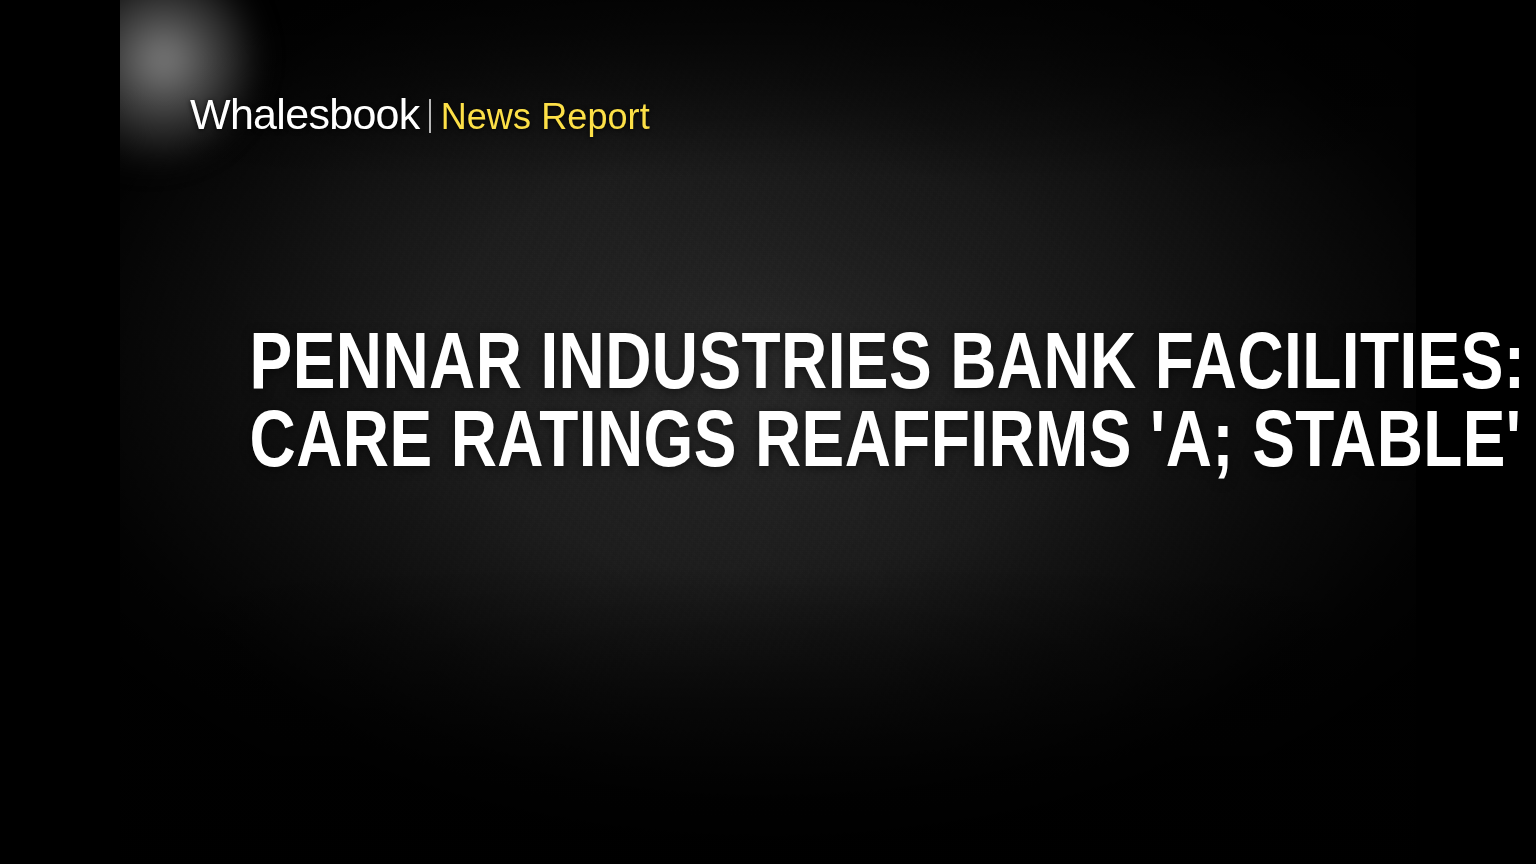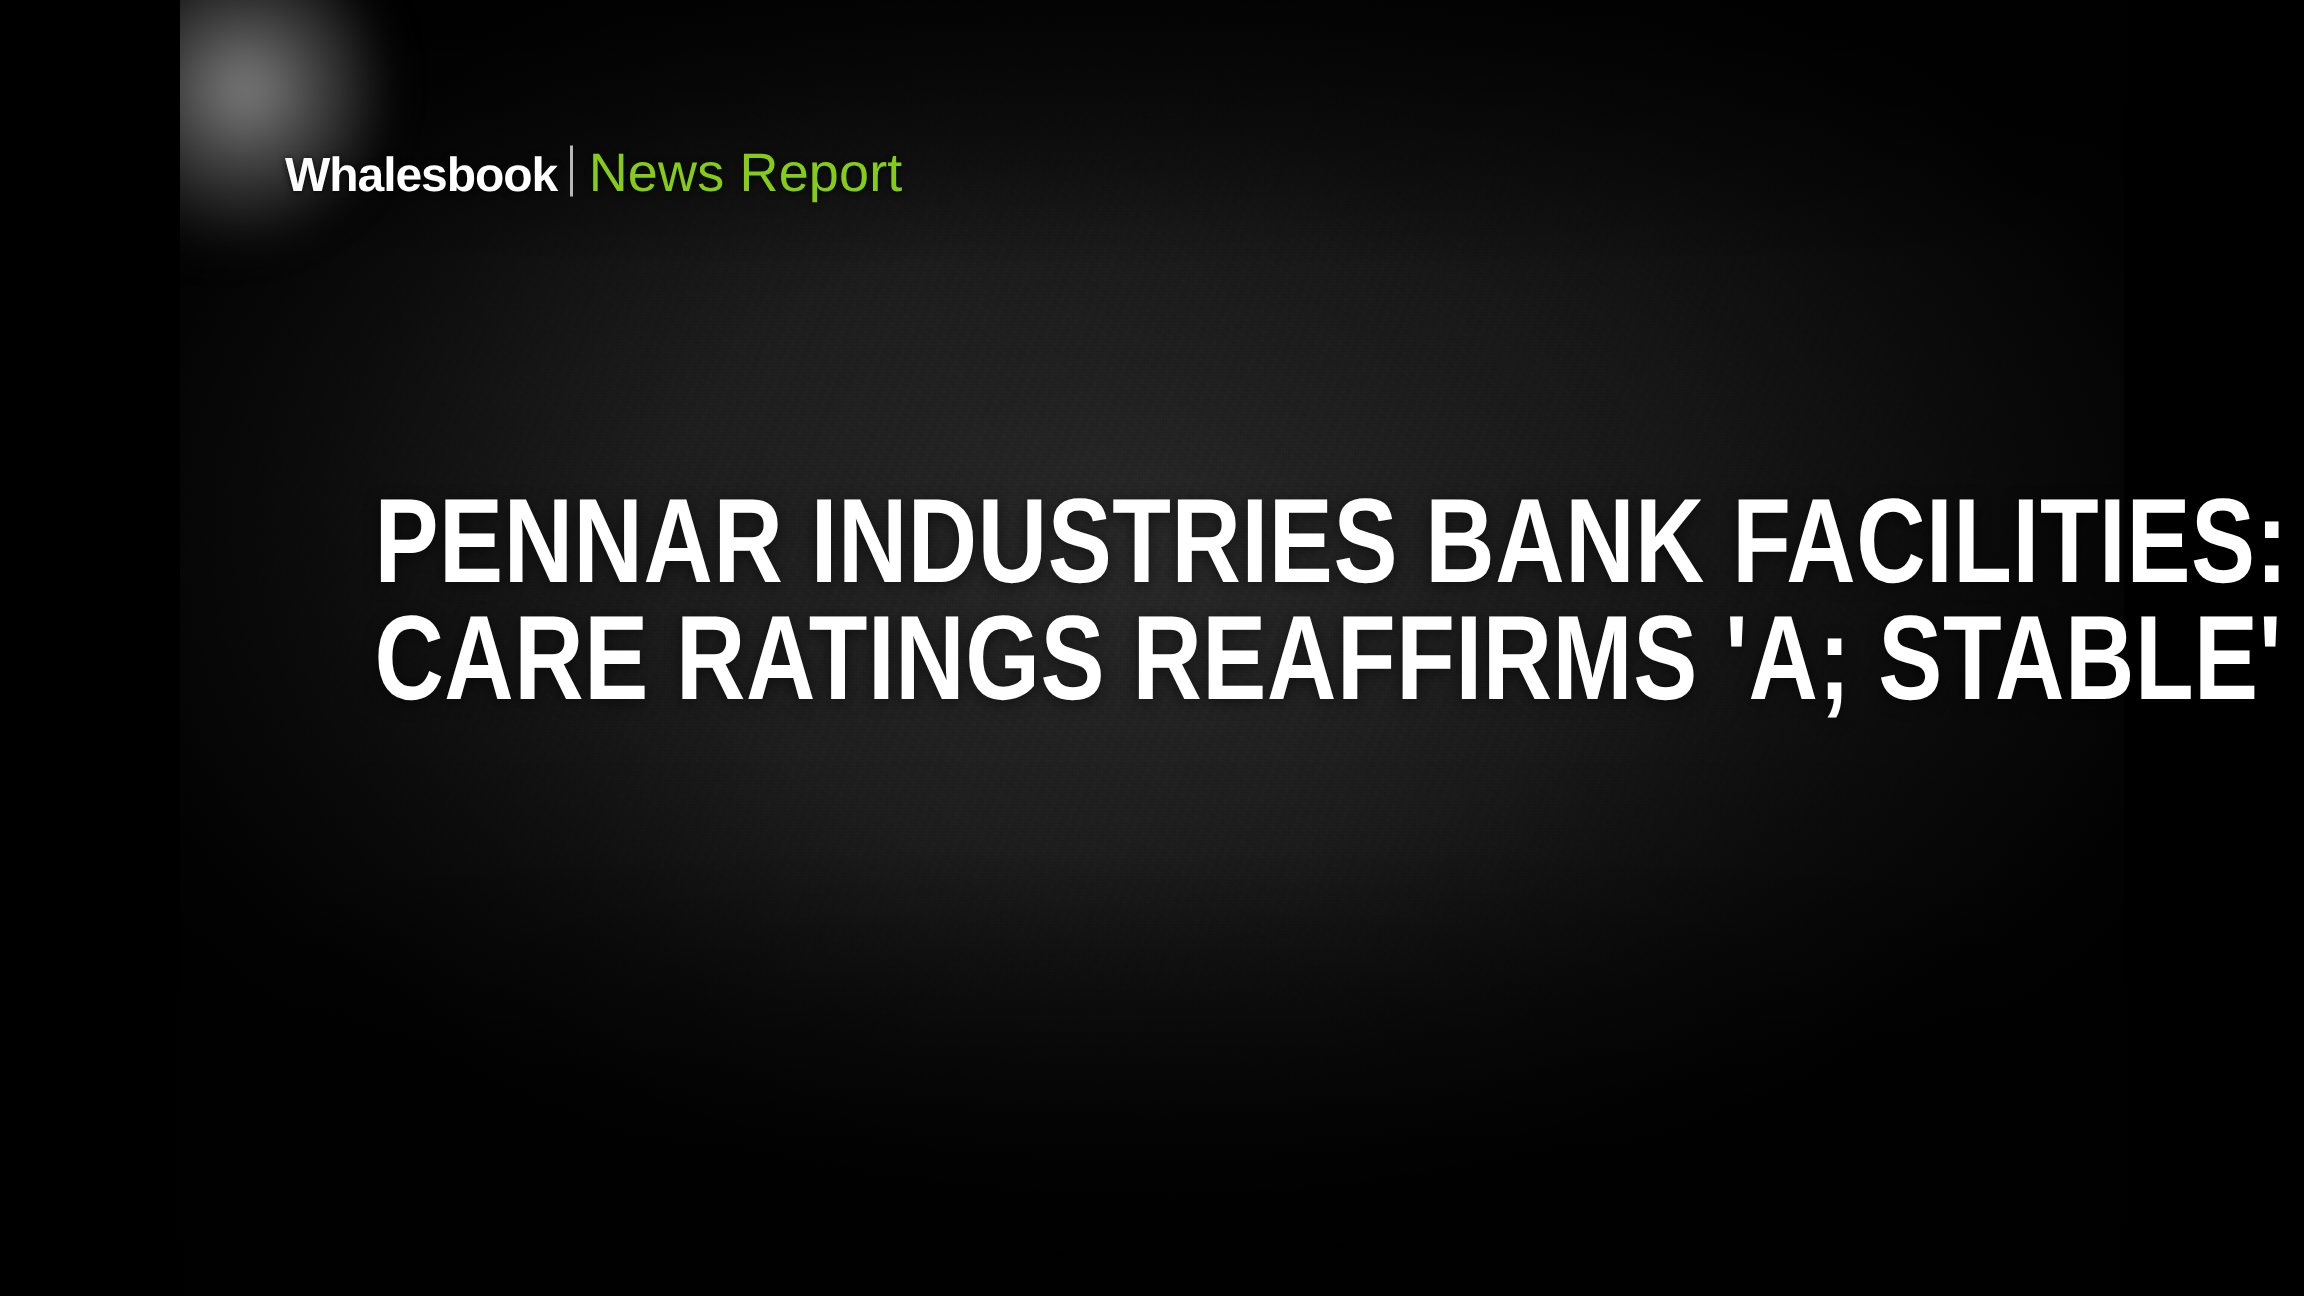--- a/index.html
+++ b/index.html
@@ -109,39 +109,39 @@
   .brand {
     position: absolute;
     left: 190px;
     top: 93px;
     display: flex;
     align-items: baseline;
     white-space: nowrap;
     z-index: 6;
   }
   .brand-name {
-    font-size: 32px;
-    font-weight: 700;
+    font-size: 43px;
+    font-weight: 400;
     color: #ffffff;
     letter-spacing: -0.7px;
     line-height: 1;
     text-shadow: 0 1px 5px rgba(0,0,0,.8);
   }
   .brand-divider {
     display: inline-block;
     width: 2px;
     height: 34px;
     background: #b8b8b8;
     margin: 0 10px 0 9px;
     transform: translateY(4px);
   }
   .brand-section {
     font-size: 36px;
     font-weight: 400;
-    color: #84cc16;
+    color: #fde047;
     letter-spacing: 0.1px;
     line-height: 1;
     text-shadow: 0 1px 5px rgba(0,0,0,.8);
   }
 
   
   .headline {
     position: absolute;
     left: 120px;
     width: 1296px;

